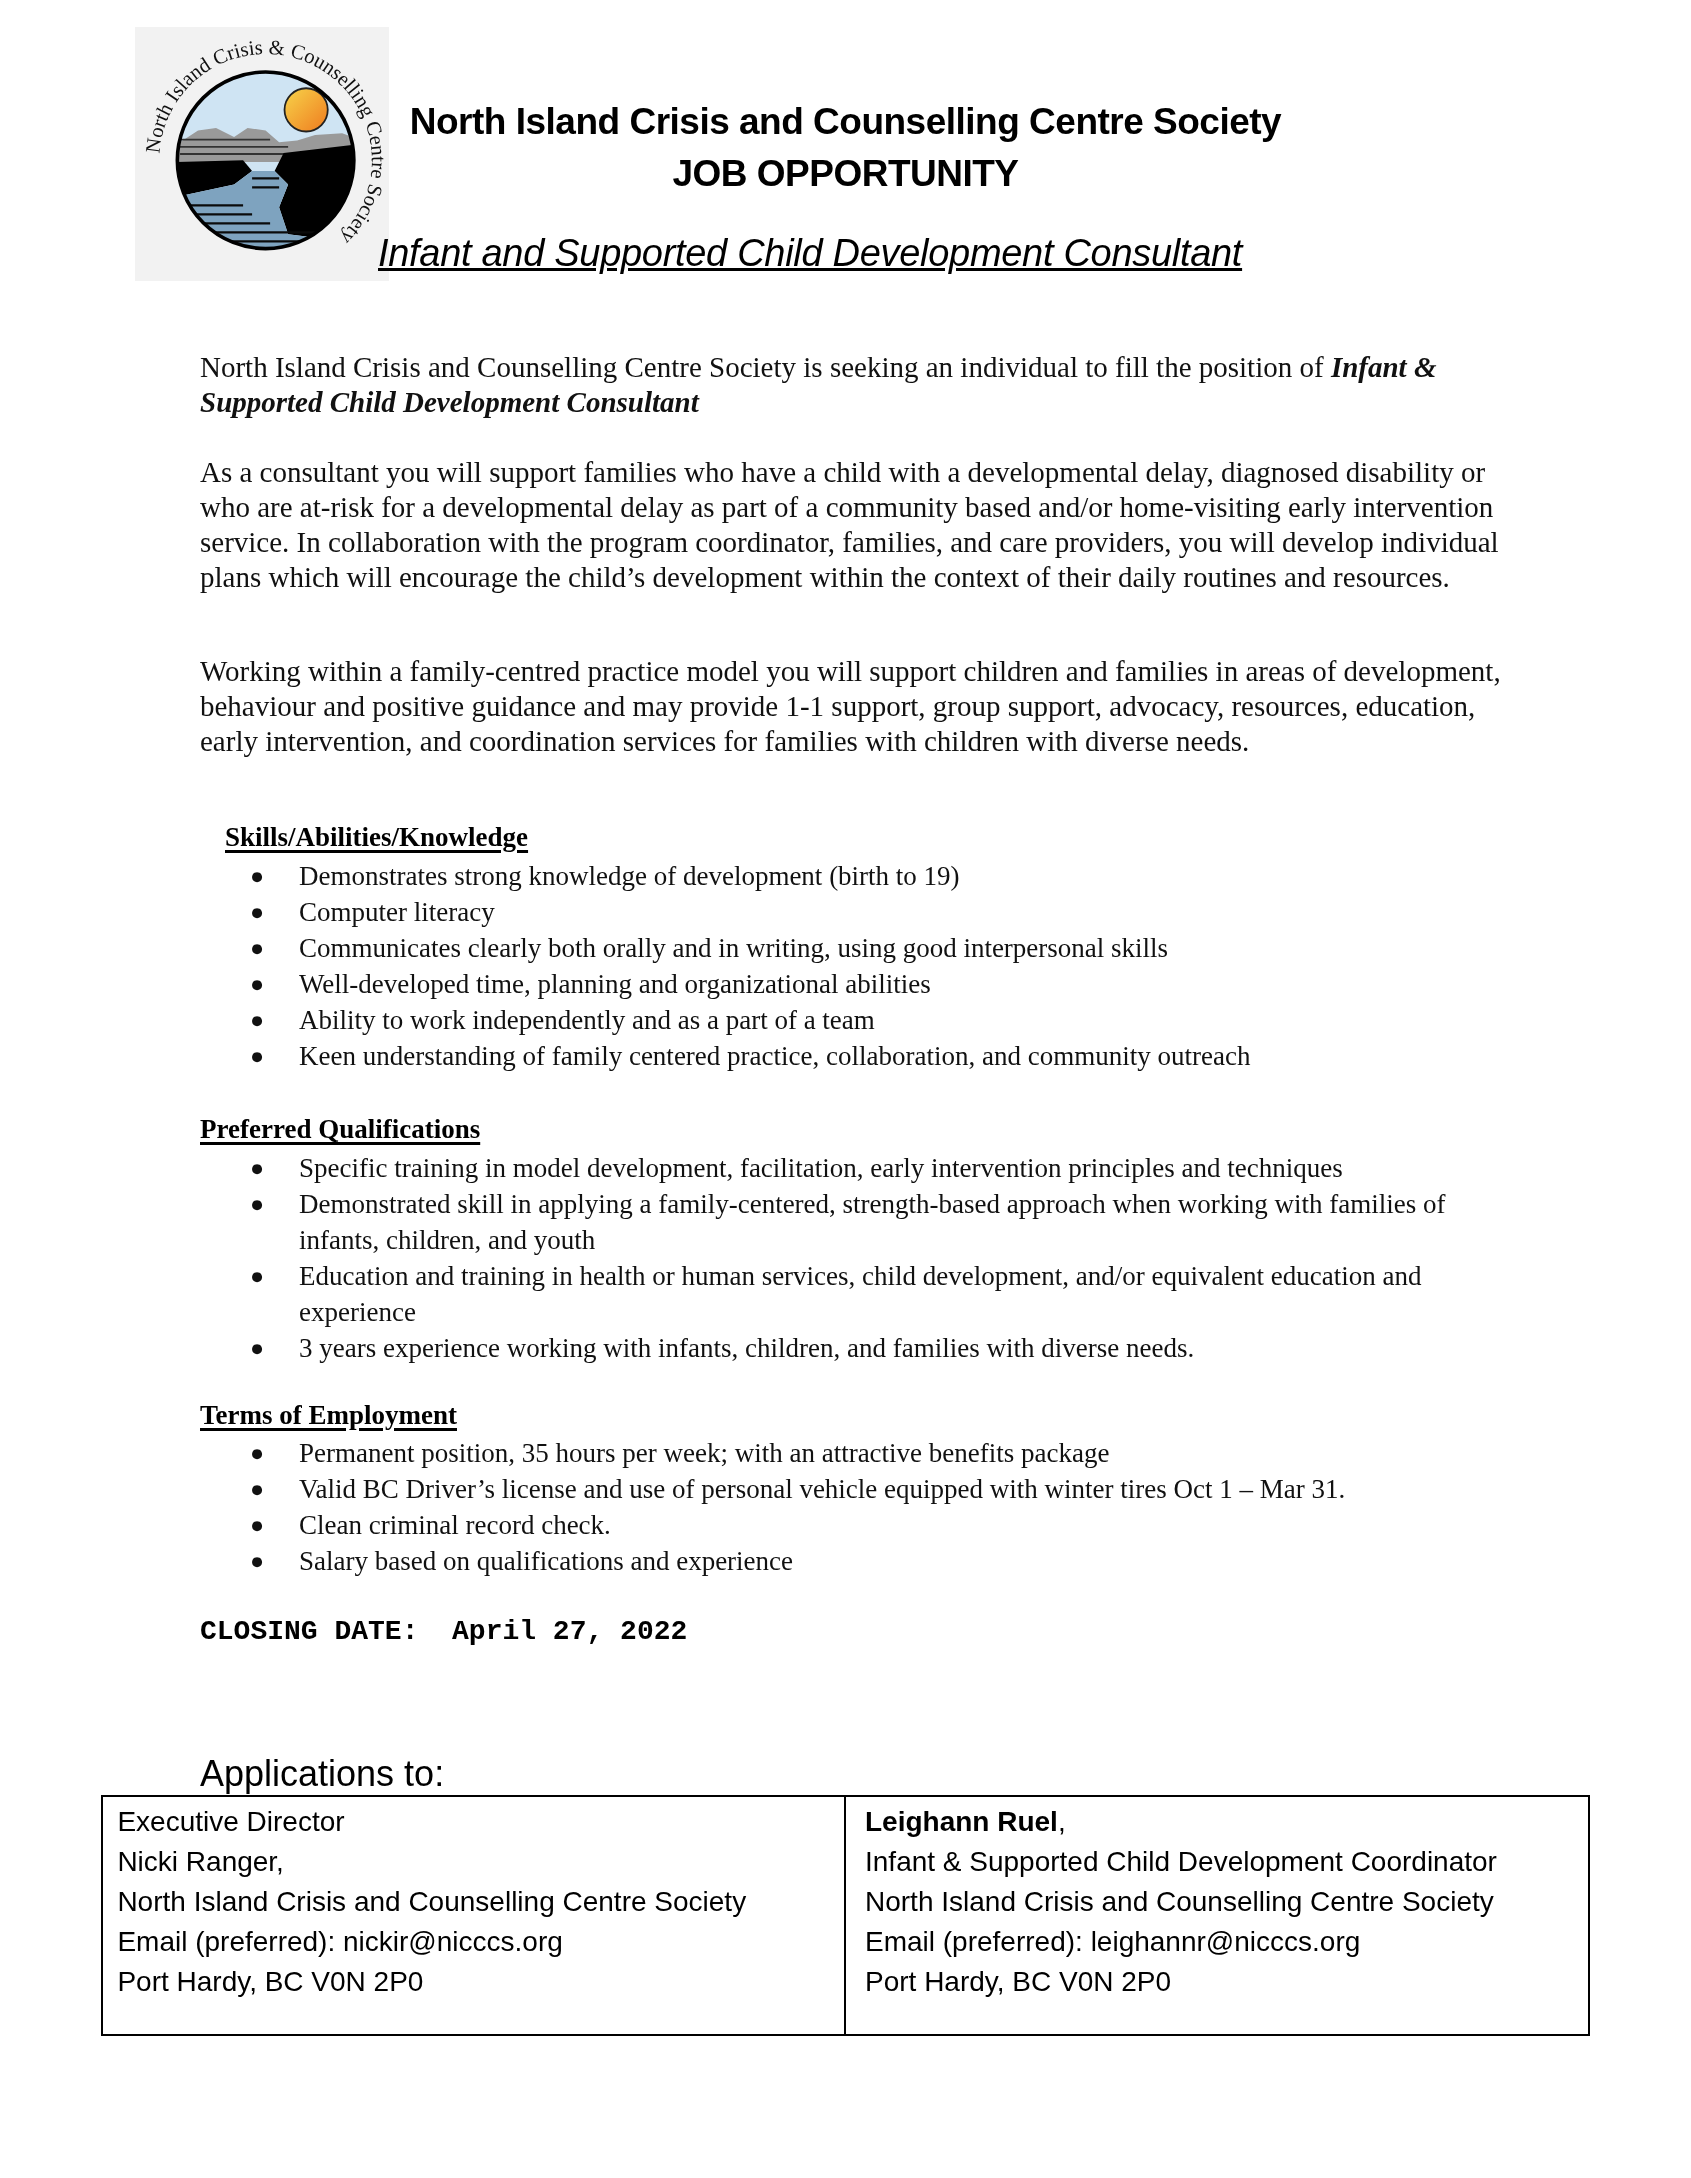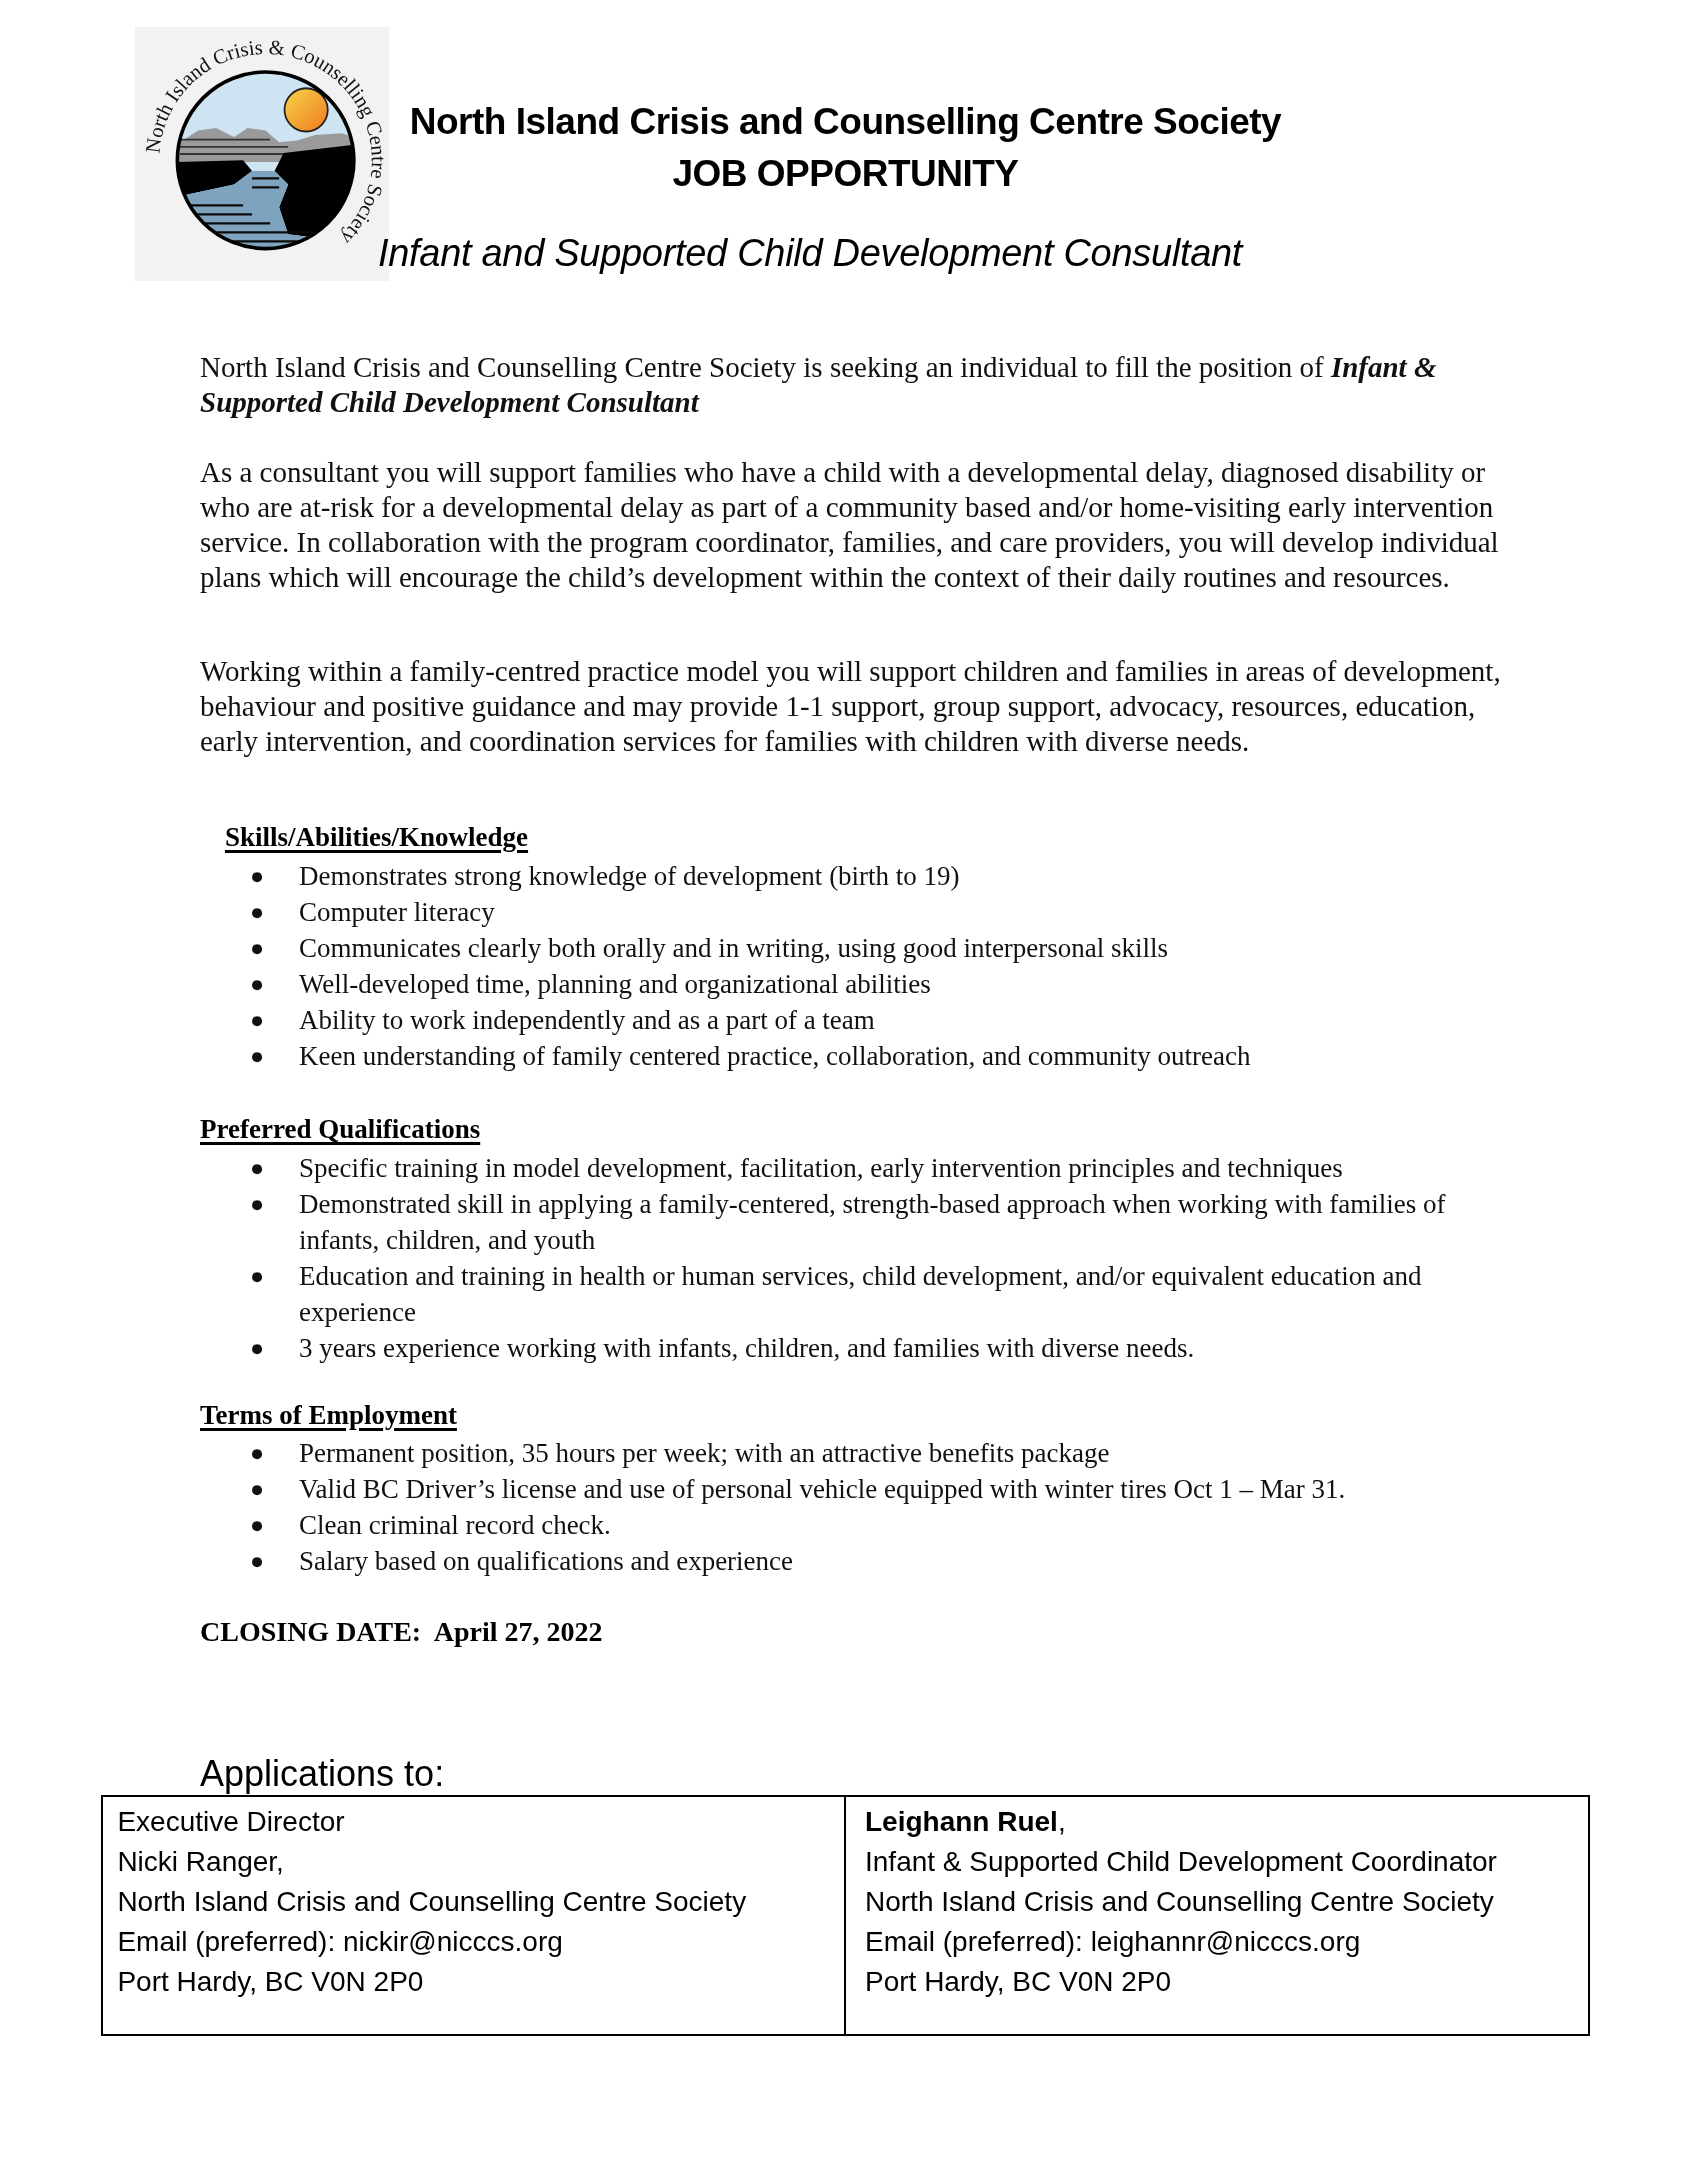--- a/index.html
+++ b/index.html
@@ -7,21 +7,21 @@
   .page { position: absolute; left: 0; top: 0; width: 1691px; height: 2178px; background: #fff; }
 
   .logo-box { position: absolute; left: 135px; top: 27px; width: 254px; height: 254px; background: #f2f2f2; }
   .logo-box svg { width: 254px; height: 254px; display: block; }
 
   .title { position: absolute; left: 270px; width: 1151px; text-align: center;
            font-family: "Liberation Sans", sans-serif; font-weight: bold; color: #000; }
   .title-org { top: 101px; font-size: 37px; letter-spacing: -0.5px; }
   .title-job { top: 153px; font-size: 37px; letter-spacing: -0.5px; }
   .title-position { position: absolute; left: 378px; top: 232px; width: 936px; text-align: left;
-           font-family: "Liberation Sans", sans-serif; font-style: italic; font-size: 38px; color: #000; letter-spacing: -0.3px; }
+           font-family: "Liberation Sans", sans-serif; font-style: italic; font-size: 38px; color: #000; letter-spacing: -0.3px; text-decoration: underline; }
 
   .body { position: absolute; left: 200px; width: 1314px; font-family: "Liberation Serif", serif;
           font-size: 29px; line-height: 35px; color: #111; }
   .body p { margin: 0; }
   .intro { top: 350px; }
   .p1 { top: 455px; }
   .p2 { top: 654px; }
 
   .section-heading { position: absolute; left: 200px; font-family: "Liberation Serif", serif;
           font-weight: bold; font-size: 27px; text-decoration: underline; text-decoration-thickness: 2.7px;
@@ -31,21 +31,21 @@
   .h-terms { top: 1400px; }
 
   ul.bullets { position: absolute; left: 200px; width: 1314px; margin: 0; padding: 0; list-style: none;
           font-family: "Liberation Serif", serif; font-size: 27px; line-height: 36px; color: #111; }
   ul.bullets li { position: relative; padding-left: 99px; }
   ul.bullets li .bullet { position: absolute; left: 50px; top: 0; font-size: 23.4px; }
   .list-skills { top: 858px; }
   .list-qual { top: 1150px; }
   .list-terms { top: 1435px; }
 
-  .closing { position: absolute; left: 200px; top: 1616px; font-family: Liberation Serif, serif;
+  .closing { position: absolute; left: 200px; top: 1616px; font-family: Liberation Mono, monospace;
           font-weight: bold; font-size: 28px; color: #000; white-space: pre; }
 
   .applications-label { position: absolute; left: 200px; top: 1753px; font-family: "Liberation Sans", sans-serif;
           font-size: 36px; color: #000; }
 
   .contact-table { position: absolute; left: 101px; top: 1795px; width: 1489px; height: 241px;
           border: 2.7px solid #000; box-sizing: border-box; display: flex; }
   .contact-cell { box-sizing: border-box; padding: 5.4px 0 0 14.4px; font-family: "Liberation Sans", sans-serif;
           font-size: 28px; line-height: 40px; color: #000; }
   .cell-left { width: 743px; border-right: 2.7px solid #000; }

